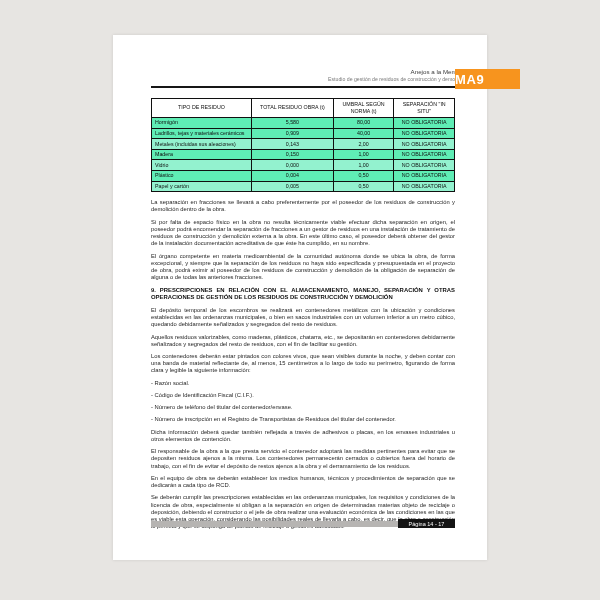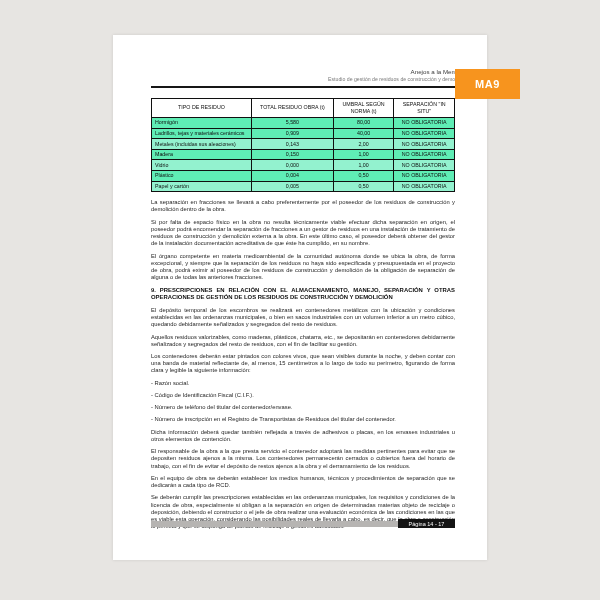--- a/index.html
+++ b/index.html
@@ -13,23 +13,23 @@
     position:absolute;left:113px;top:35px;width:374px;height:525px;
     background:#ffffff;
     box-shadow:0 0 3px rgba(0,0,0,0.12);
   }
   .content{padding:0 32px 0 38px;position:relative;}
   .doc-header{margin-top:33px;text-align:right;margin-right:-12px;}
   .doc-header .h1{font-size:6.2px;color:#3a3a3a;line-height:1.2;}
   .doc-header .h2{font-size:5.2px;color:#7a7a7a;line-height:1.2;margin-top:1px;}
   .rule{border-bottom:2px solid #161616;margin-top:3px;}
   .ma-tab{
-    position:absolute;left:342px;top:34px;width:65px;height:30px;
-    color:#ffffff;font-weight:bold;font-size:11px;letter-spacing:0.6px;
-    display:flex;align-items:center;justify-content:center;z-index:3;
+    position:absolute;left:342px;top:34px;width:65px;height:20px;
+    color:#ffffff;font-weight:bold;font-size:13px;letter-spacing:0.6px;
+    display:flex;align-items:center;z-index:3;
   }
   table.res-table{width:100%;border-collapse:collapse;margin-top:10px;}
   .res-table th,.res-table td{
     border:1px solid #101010;font-size:5.3px;color:#101010;
     padding:1.5px 3px;line-height:1.25;
   }
   .res-table th{text-align:center;font-weight:normal;background:#ffffff;padding:2.5px 2px;}
   .res-table td.c{text-align:center;}
   .docbody{margin-top:7px;}
   .para{font-size:5.8px;line-height:1.25;text-align:justify;color:#262626;margin:0 0 5px 0;}

